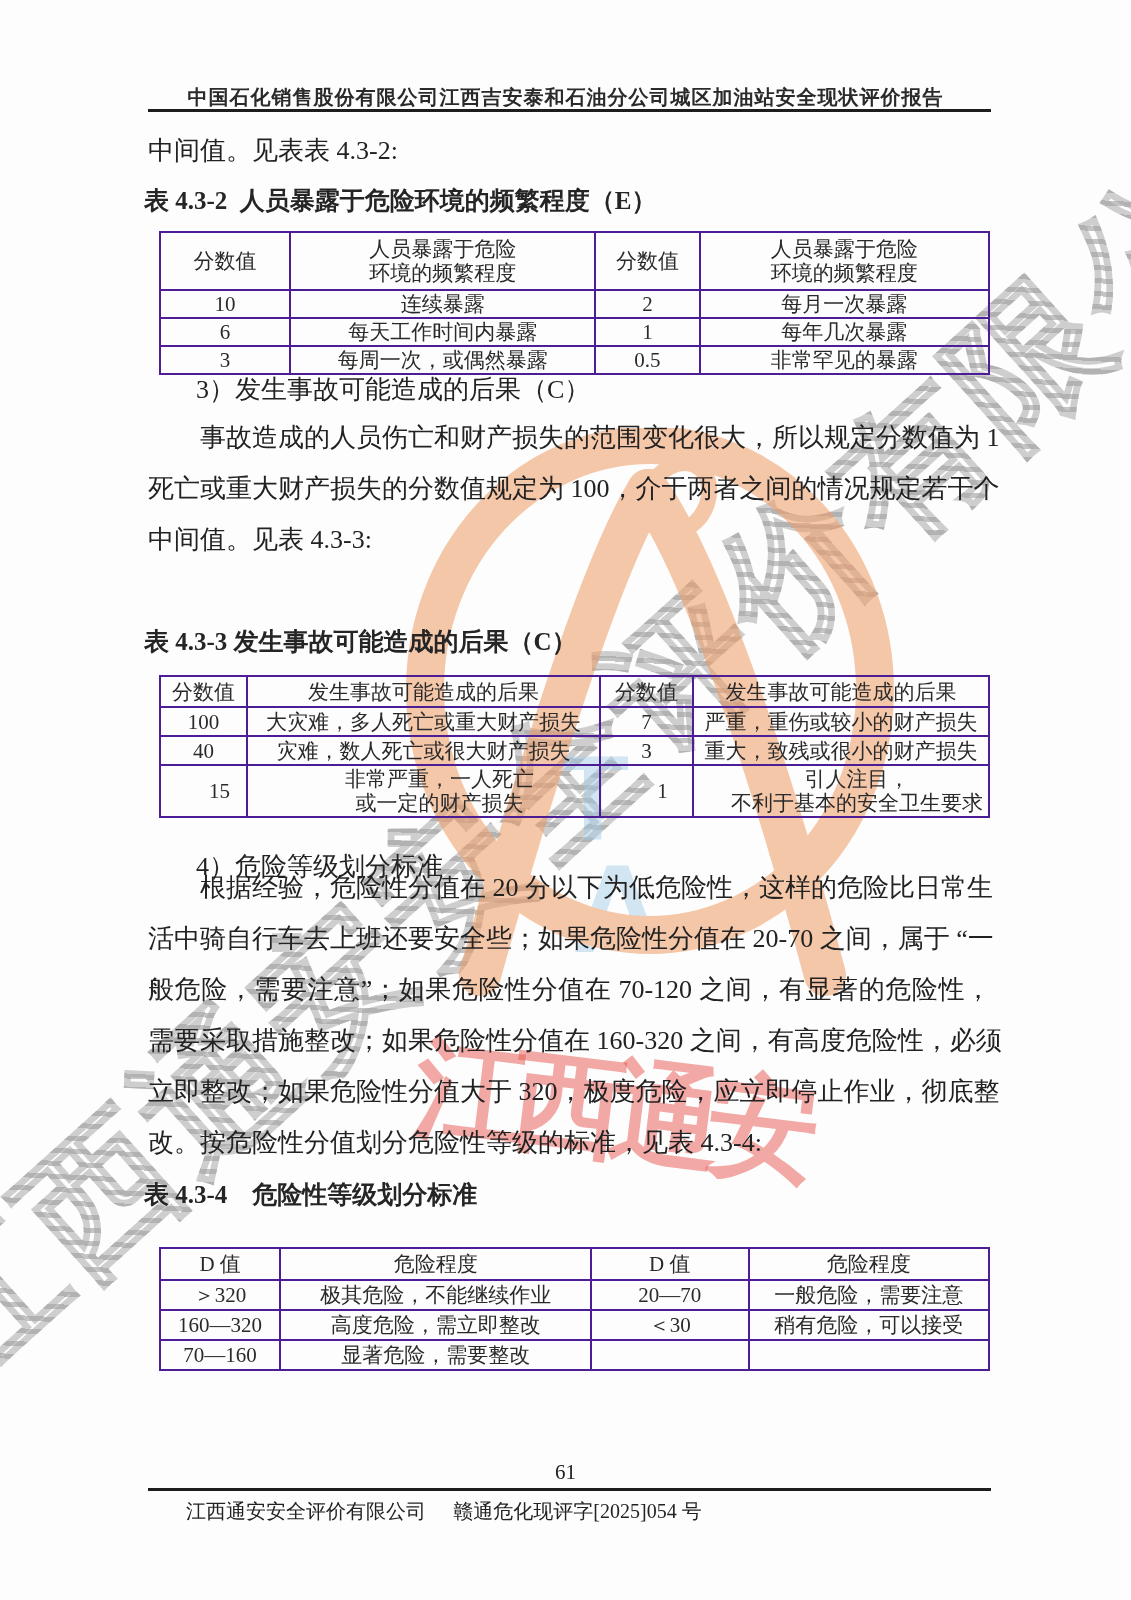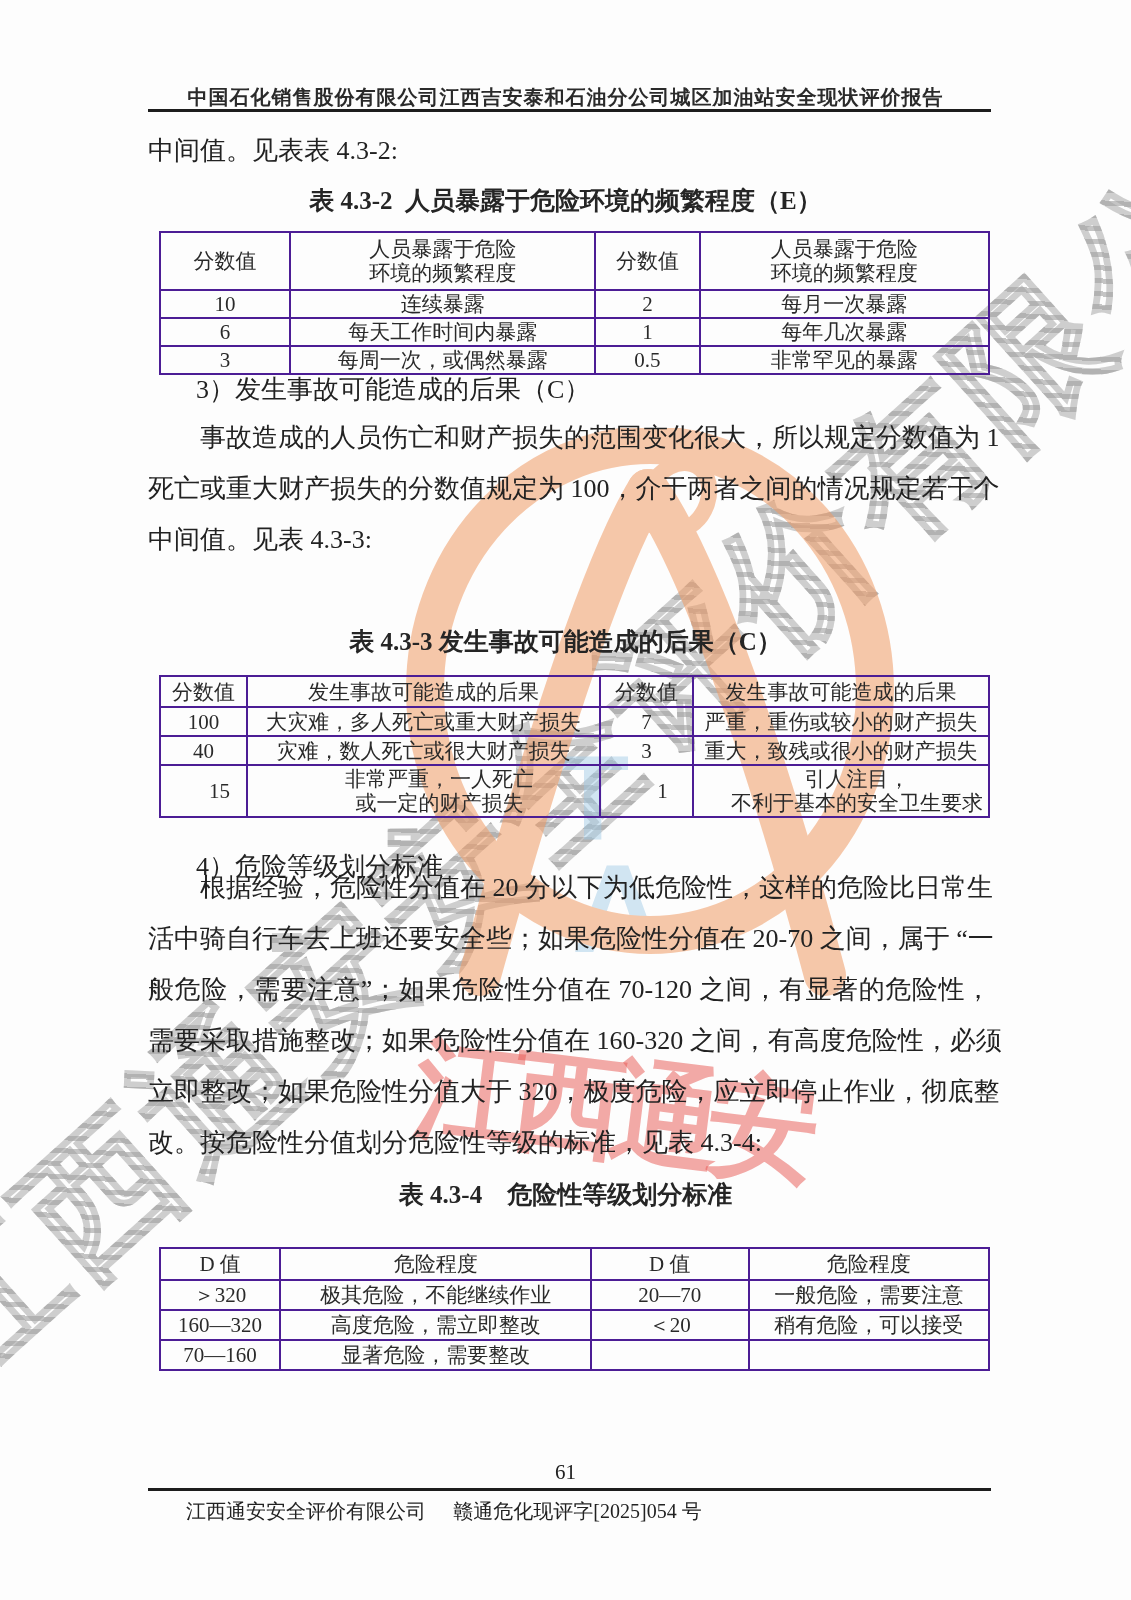--- a/index.html
+++ b/index.html
@@ -39,21 +39,21 @@
     left:140px; top:84px; width:851px; text-align:center;
     font-size:20px; font-weight:700; letter-spacing:1px; color:#2a2a2a;
   }
   .rule { left:148px; width:843px; background:#1d1d1d; }
   .rule-top { top:109px; height:3px; }
   .rule-bottom { top:1488px; height:3px; }
 
   .intro { left:148px; top:133px; font-size:26px; }
 
   .tbl-title {
-    left:144px; width:843px; text-align:center;
+    left:144px; width:843px; text-align:left;
     font-size:25px; font-weight:700; white-space:pre; color:#252525;
   }
   .t432-title { top:184px; }
   .t433-title { top:625px; }
   .t434-title { top:1178px; }
 
   .sec-head { left:196px; font-size:26px; }
   .s3-head { top:372px; }
   .s4-head { top:824px;margin-top:25px; }
 
@@ -217,21 +217,21 @@
         </tr>
         <tr>
           <td>＞320</td>
           <td>极其危险，不能继续作业</td>
           <td>20—70</td>
           <td>一般危险，需要注意</td>
         </tr>
         <tr>
           <td>160—320</td>
           <td>高度危险，需立即整改</td>
-          <td>＜20</td>
+          <td>＜30</td>
           <td>稍有危险，可以接受</td>
         </tr>
         <tr>
           <td>70—160</td>
           <td>显著危险，需要整改</td>
           <td></td>
           <td></td>
         </tr>
       </tbody>
   </table>

